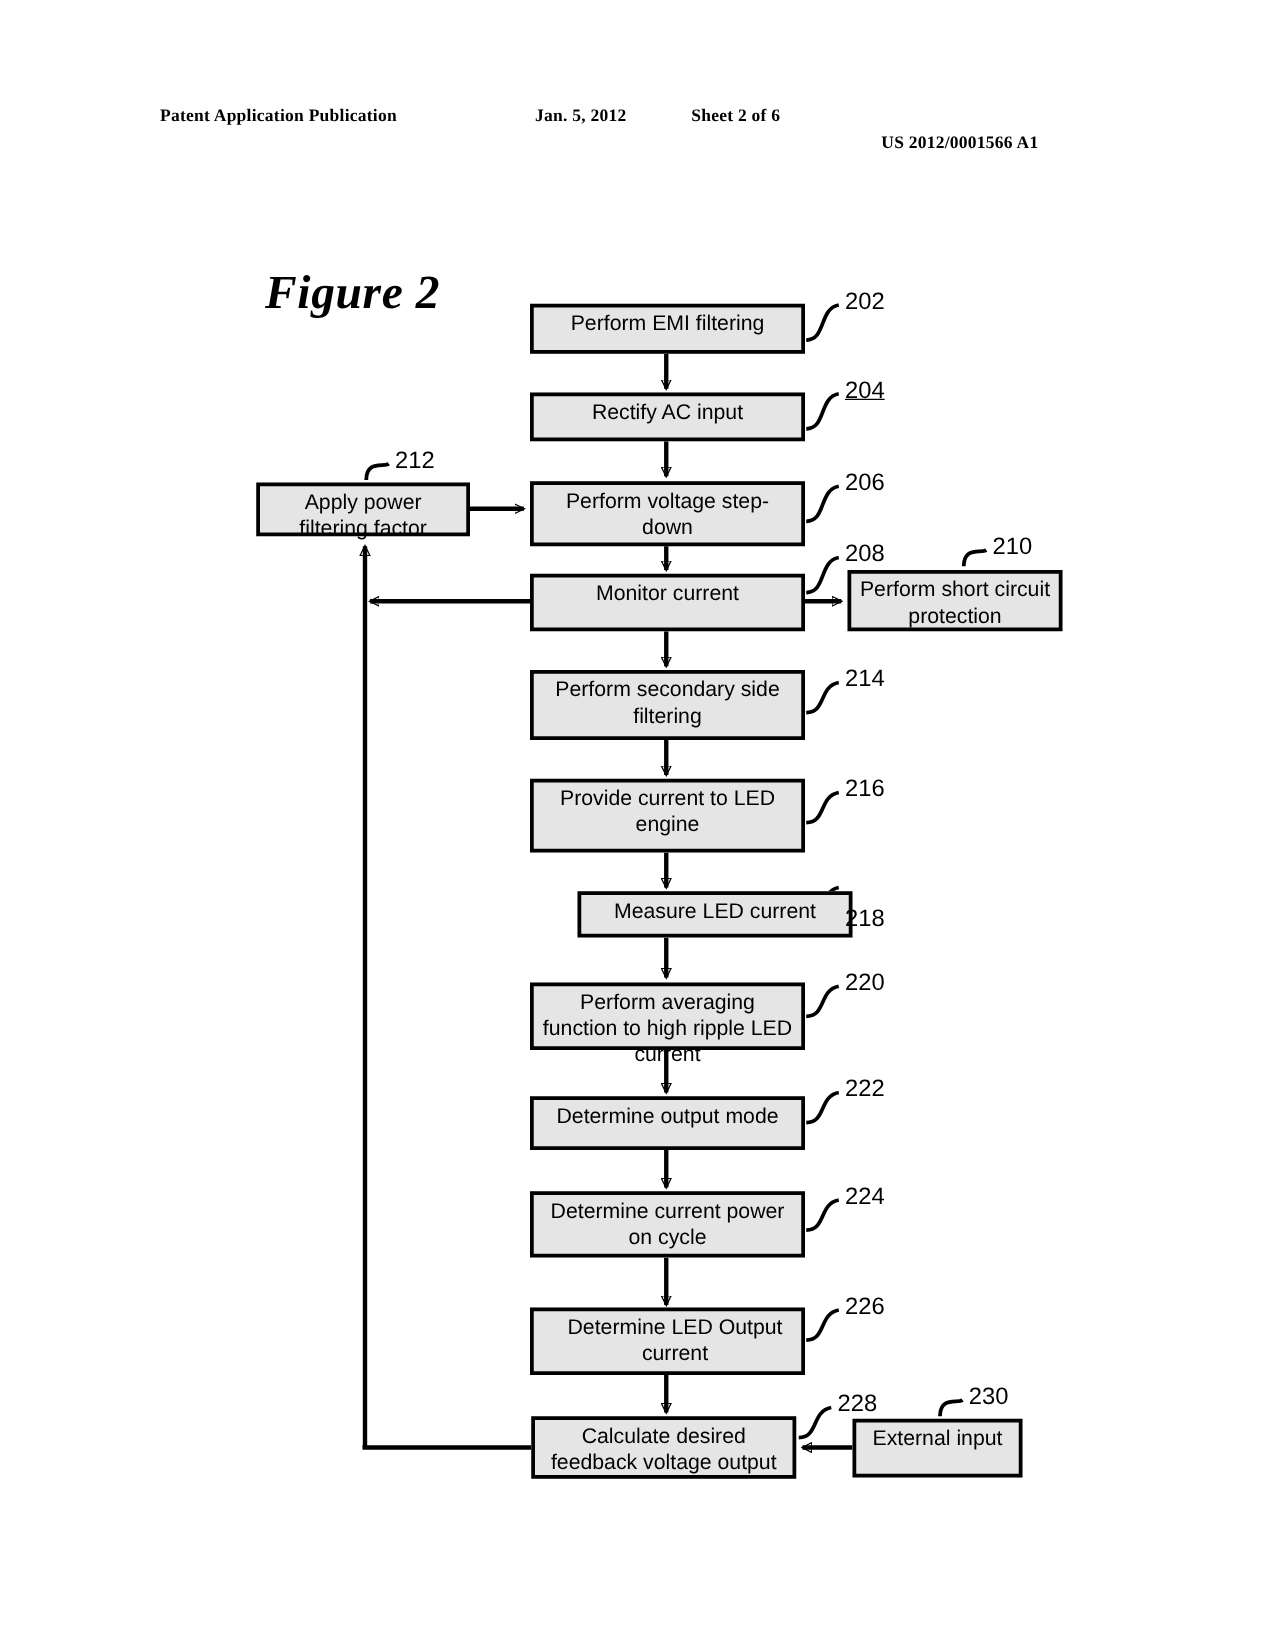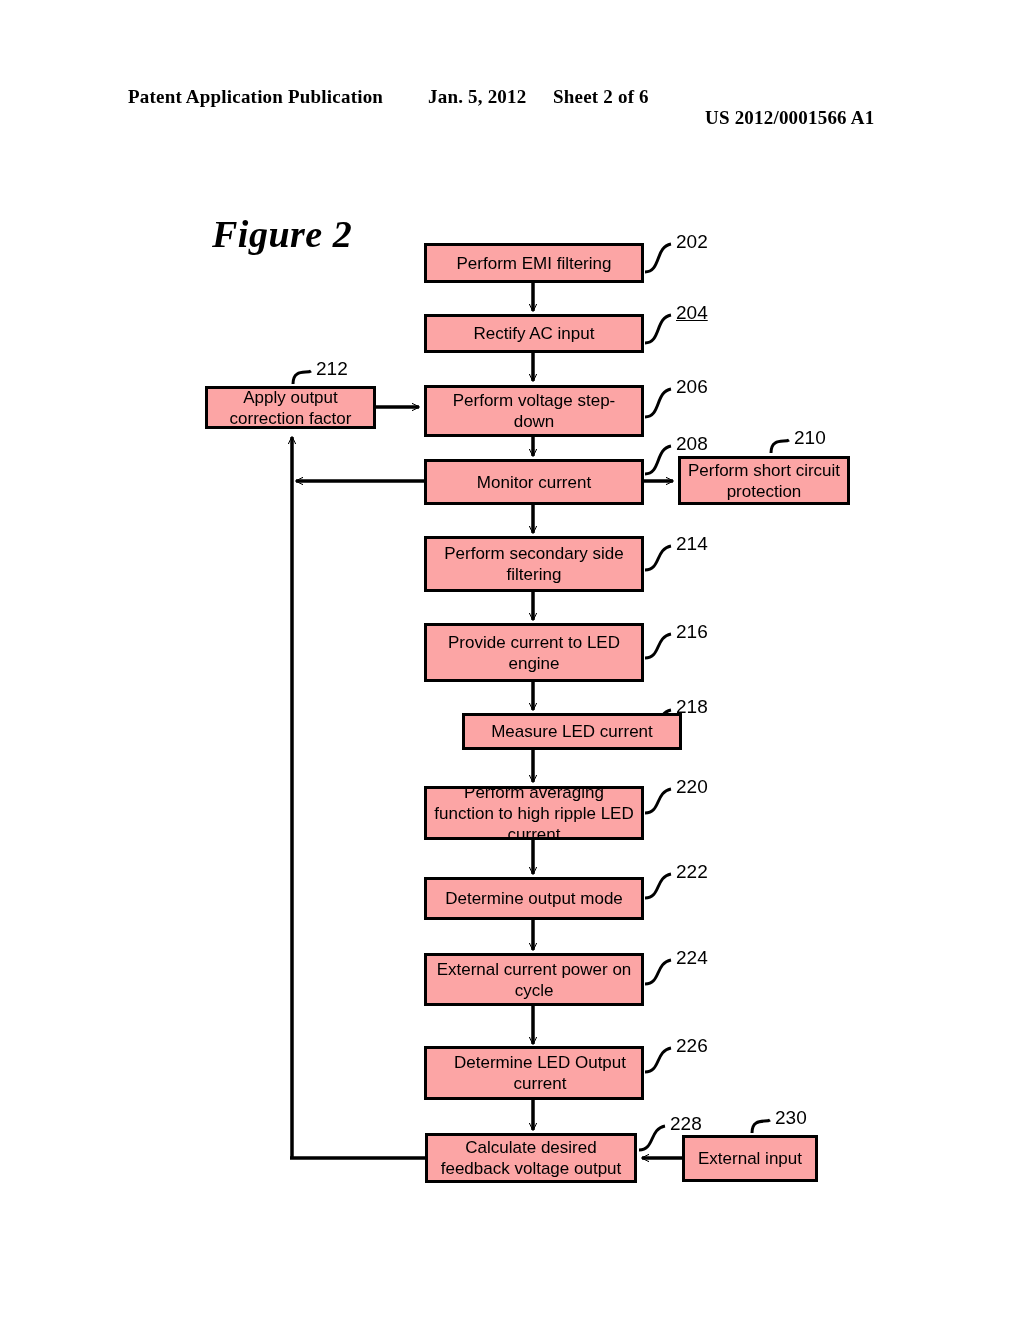--- a/index.html
+++ b/index.html
@@ -18,21 +18,21 @@
 
   
   #page-header {
     position: absolute;
     left: 0;
     top: 86px;
     width: 1024px;
     height: 26px;
     font-family: "Liberation Serif", serif;
     font-weight: bold;
-    font-size: 19px;
+    font-size: 14px;
     letter-spacing: 0.2px;
     white-space: nowrap;
   }
   #page-header .h-pub   { position: absolute; left: 128px;  top: 0; }
   #page-header .h-date  { position: absolute; left: 428px;  top: 0; }
   #page-header .h-sheet { position: absolute; left: 553px;  top: 0; }
   #page-header .h-num   { position: absolute; left: 705px;  top: 0; margin-top: 21px; }
 
   
   #figure-title {
@@ -52,23 +52,23 @@
     left: 0;
     top: 0;
     width: 1024px;
     height: 1320px;
   }
 
   .node {
     position: absolute;
     box-sizing: border-box;
     border: 3px solid #000;
-    background: #fca5a5;
+    background: #e5e5e5;
     display: flex;
-    align-items: center;
+    align-items: flex-start;
     justify-content: center;
     text-align: center;
     font-family: "Liberation Sans", sans-serif;
     font-size: 17px;
     line-height: 21px;
     padding: 2px 6px;
   }
   .node > span { display: block; width: 100%; }
 
   .ref {
@@ -176,21 +176,21 @@
 
   <div class="node" style="left:424px; top:459px; width:220px; height:46px;">
     <span>Monitor current</span>
   </div>
 
   <div class="node" style="left:678px; top:456px; width:172px; height:49px;">
     <span>Perform short circuit protection</span>
   </div>
 
   <div class="node" style="left:205px; top:386px; width:171px; height:43px;">
-    <span>Apply output correction factor</span>
+    <span>Apply power filtering factor</span>
   </div>
 
   <div class="node" style="left:424px; top:536px; width:220px; height:56px;">
     <span>Perform secondary side filtering</span>
   </div>
 
   <div class="node" style="left:424px; top:623px; width:220px; height:59px;">
     <span>Provide current to LED engine</span>
   </div>
 
@@ -200,21 +200,21 @@
 
   <div class="node" style="left:424px; top:786px; width:220px; height:54px;">
     <span>Perform averaging function to high ripple LED current</span>
   </div>
 
   <div class="node" style="left:424px; top:877px; width:220px; height:43px;">
     <span>Determine output mode</span>
   </div>
 
   <div class="node" style="left:424px; top:953px; width:220px; height:53px;">
-    <span>External current power on cycle</span>
+    <span>Determine current power on cycle</span>
   </div>
 
   <div class="node" style="left:424px; top:1046px; width:220px; height:54px;padding-left:18px;">
     <span>Determine LED Output current</span>
   </div>
 
   <div class="node" style="left:425px; top:1133px; width:212px; height:50px;">
     <span>Calculate desired feedback voltage output</span>
   </div>
 
@@ -223,21 +223,21 @@
   </div>
 
   <div class="ref" style="left:676px; top:231px;text-align:center;">202</div>
   <div class="ref" style="left:676px; top:302px;text-decoration:underline;">204</div>
   <div class="ref" style="left:676px; top:376px;">206</div>
   <div class="ref" style="left:676px; top:433px;">208</div>
   <div class="ref" style="left:794px; top:427px;">210</div>
   <div class="ref" style="left:316px; top:358px;">212</div>
   <div class="ref" style="left:676px; top:533px;">214</div>
   <div class="ref" style="left:676px; top:621px;">216</div>
-  <div class="ref" style="left:676px; top:696px;">218</div>
+  <div class="ref" style="left:676px; top:725px;">218</div>
   <div class="ref" style="left:676px; top:776px;">220</div>
   <div class="ref" style="left:676px; top:861px;">222</div>
   <div class="ref" style="left:676px; top:947px;">224</div>
   <div class="ref" style="left:676px; top:1035px;">226</div>
   <div class="ref" style="left:670px; top:1113px;">228</div>
   <div class="ref" style="left:775px; top:1107px;">230</div>
 
 </div>
 
 </body></html>

